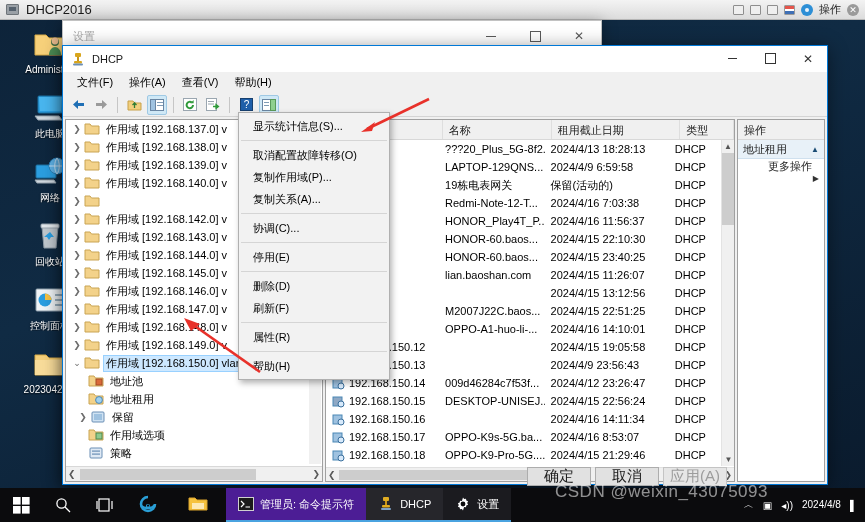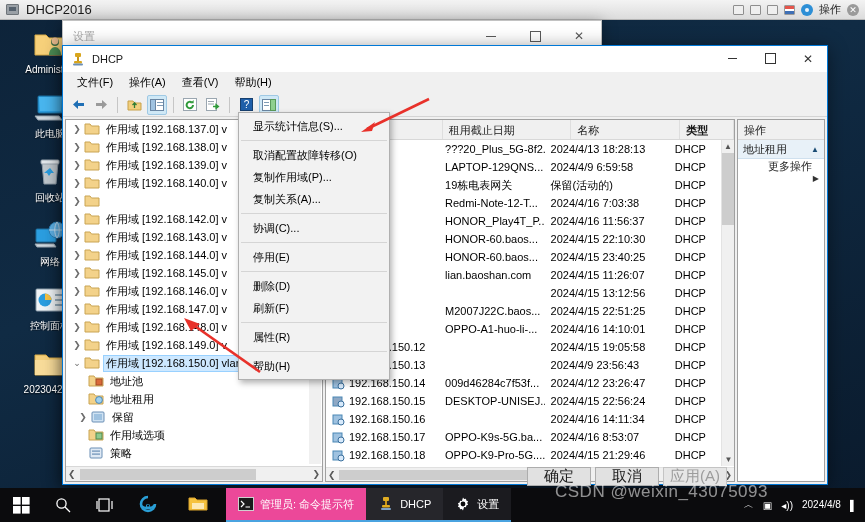--- a/index.html
+++ b/index.html
@@ -178,21 +178,21 @@
   .list-head {
     height: 20px; background: #f0f0f0; border-bottom: 1px solid #d8d8d8;
     display: flex; font-size: 11px; color: #1a1a1a;
   }
   .list-head .hc {
     padding: 3px 6px; border-right: 1px solid #dedede; white-space: nowrap; overflow: hidden;
   }
   .hc.c-addr { width: 120px; }
   .hc.c-name { width: 112px; }
   .hc.c-lease { width: 132px; }
-  .hc.c-type { width: 55px; font-weight: bold; }
+  .hc.c-type { width: 55px; }
   .list-rows { position: absolute; left: 0; top: 20px; right: 13px; bottom: 15px; overflow: hidden; }
   .lrow { height: 18px; display: flex; align-items: center; font-size: 11px; color: #000; }
   .lrow .cell { padding: 0 6px; white-space: nowrap; overflow: hidden; }
   .cell.c-addr { width: 120px; display: flex; align-items: center; gap: 4px; }
   .cell.c-name { width: 112px; }
   .cell.c-lease { width: 132px; }
   .cell.c-type { width: 55px; }
   .leaseico { width: 13px; height: 13px; flex: 0 0 13px; }
   .list-vscroll {
     position: absolute; right: 0; top: 20px; width: 13px; bottom: 15px; background: #f0f0f0;
@@ -257,21 +257,21 @@
   .taskbar {
     position: absolute; left: 0; bottom: 0; width: 865px; height: 34px;
     background: #0b0b0d; display: flex; align-items: center;
   }
   .tb-btn { width: 42px; height: 34px; display: flex; align-items: center; justify-content: center; }
   .tb-app {
     height: 34px; display: flex; align-items: center; gap: 6px;
     padding: 0 12px; font-size: 11px; color: #fff;
     border-bottom: 2px solid transparent;
   }
-  .tb-app.a1 { background: #ec4899; border-bottom-color: #4aa3e0; }
+  .tb-app.a1 { background: #4c1d95; border-bottom-color: #4aa3e0; }
   .tb-app.a2 { background: #26262b; border-bottom-color: #4aa3e0; }
   .tb-app.a3 { background: #1b1b1f; border-bottom-color: #4aa3e0; }
   .tray {
     margin-left: auto; display: flex; align-items: center; gap: 9px;
     padding-right: 8px; color: #fff; font-size: 10px;
   }
   .tray .clock { text-align: right; line-height: 12px; }
 
   .watermark {
     position: absolute; left: 555px; top: 482px; z-index: 90;
@@ -320,38 +320,38 @@
           <path d="M6 4h23l-1 14H7z" fill="#49b6ef"></path>
           <path d="M2 23h24l3 4H5z" fill="#cfd8df" stroke="#9aa6b0"></path>
         </svg>
       </div>
       <div class="lbl">此电脑</div>
     </div>
 
     <div class="desk-icon">
       <div class="glyph">
         <svg class="pc-svg" viewBox="0 0 34 30">
-          <path d="M9 6h16l-2 21H11z" fill="#cfd6db" stroke="#9aa6b0" opacity=".92"></path>
-          <rect x="8" y="3" width="18" height="4" rx="1" fill="#e3e8ec" stroke="#9aa6b0"></rect>
-          <path d="M17 11l4 5h-3l-2 3-2-3h-3z" fill="#2b9ee0"></path>
-        </svg>
-      </div>
-      <div class="lbl">回收站</div>
-    </div>
-
-    <div class="desk-icon">
-      <div class="glyph">
-        <svg class="pc-svg" viewBox="0 0 34 30">
           <rect x="3" y="8" width="20" height="13" rx="1" fill="#2b9ee0" stroke="#1d6f9e"></rect>
           <path d="M2 23h19l2 3H4z" fill="#cfd8df" stroke="#9aa6b0"></path>
           <circle cx="24" cy="9" r="8" fill="#5fb3e8" stroke="#2b7fb5"></circle>
           <path d="M16 9h16M24 1c3 4 3 12 0 16M24 1c-3 4-3 12 0 16" stroke="#ddeefb" fill="none" stroke-width=".8"></path>
         </svg>
       </div>
       <div class="lbl">网络</div>
+    </div>
+
+    <div class="desk-icon">
+      <div class="glyph">
+        <svg class="pc-svg" viewBox="0 0 34 30">
+          <path d="M9 6h16l-2 21H11z" fill="#cfd6db" stroke="#9aa6b0" opacity=".92"></path>
+          <rect x="8" y="3" width="18" height="4" rx="1" fill="#e3e8ec" stroke="#9aa6b0"></rect>
+          <path d="M17 11l4 5h-3l-2 3-2-3h-3z" fill="#2b9ee0"></path>
+        </svg>
+      </div>
+      <div class="lbl">回收站</div>
     </div>
 
     <div class="desk-icon">
       <div class="glyph">
         <svg class="pc-svg" viewBox="0 0 34 30">
           <rect x="3" y="4" width="28" height="22" rx="1" fill="#f0f4f7" stroke="#8fa0ad"></rect>
           <circle cx="12" cy="15" r="6.5" fill="#2b9ee0"></circle>
           <path d="M12 15V8.5a6.5 6.5 0 016.5 6.5z" fill="#f6c243"></path>
           <rect x="22" y="9" width="7" height="2" fill="#9bb0bf"></rect>
           <rect x="22" y="14" width="7" height="2" fill="#9bb0bf"></rect>
@@ -638,22 +638,22 @@
         <div class="tree-hscroll">
           <span>❮</span>
           <div class="tree-hthumb"></div>
           <span>❯</span>
         </div>
       </div>
 
       <div class="list-pane">
         <div class="list-head">
           <div class="hc c-addr">也址</div>
+          <div class="hc c-name">名称</div>
           <div class="hc c-lease">租用截止日期</div>
-          <div class="hc c-name">名称</div>
           <div class="hc c-type">类型</div>
         </div>
 
         <div class="list-rows">
           <div class="lrow">
             <div class="cell c-addr">
                 <span>.150.1</span>
               </div>
             <div class="cell c-name">???20_Plus_5G-8f2...</div>
             <div class="cell c-lease">2024/4/13 18:28:13</div>

